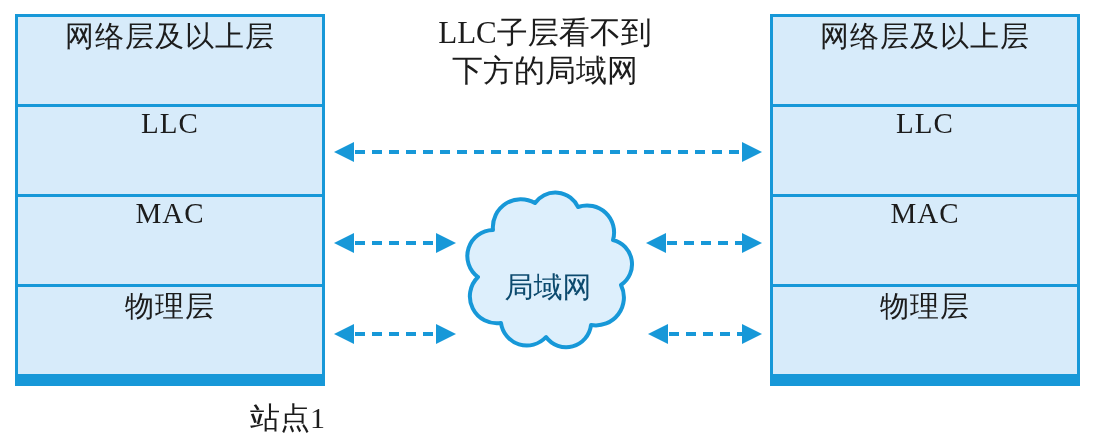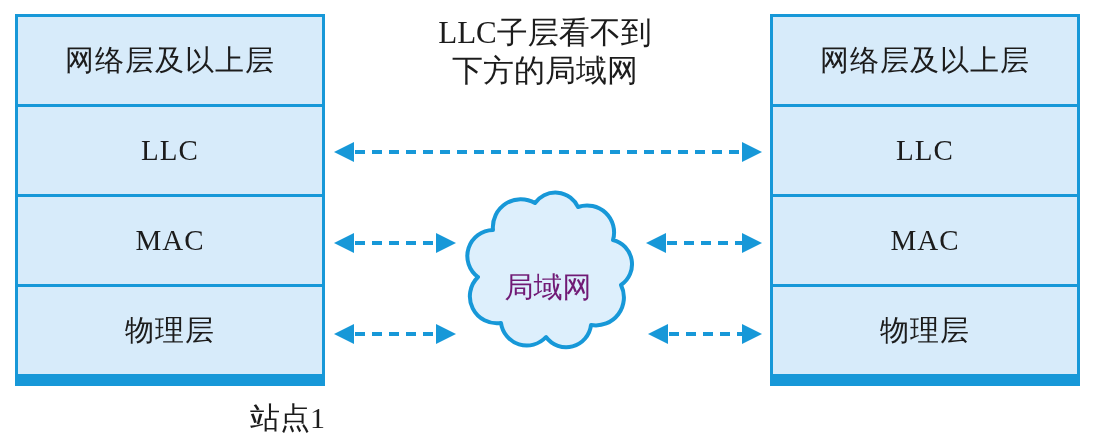--- a/index.html
+++ b/index.html
@@ -15,21 +15,21 @@
     position:absolute;top:14px;width:310px;height:372px;
     box-sizing:border-box;
     border:3px solid #1798d8;
     background:#d7ebfa;
     display:flex;flex-direction:column;
   }
   .stack-left{left:15px;}
   .stack-right{left:770px;}
   .layer{
     flex:1;
-    display:flex;align-items:center;justify-content:center;
+    display:flex;justify-content:center;
     border-bottom:3px solid #1798d8;
     font-size:29px;color:#1c1c1c;
     letter-spacing:1px;
   }
   .layer:nth-last-child(2){border-bottom:none;}
   .base-band{
     height:9px;flex:none;
     background:#1798d8;
   }
   
@@ -42,21 +42,21 @@
   .diagram-title{
     position:absolute;left:365px;top:14px;width:360px;
     text-align:center;font-size:31px;line-height:1.22;color:#1c1c1c;
   }
   
   .cloud-wrap{
     position:absolute;left:438px;top:165px;width:220px;height:205px;
   }
   .cloud-label{
     position:absolute;left:438px;top:268px;width:220px;
-    text-align:center;font-size:29px;color:#701a75;
+    text-align:center;font-size:29px;color:#0c4a6e;
   }
   
   .arrows{
     position:absolute;left:0;top:0;width:1095px;height:447px;
     pointer-events:none;
   }
 </style>
 </head>
 <body>
 

